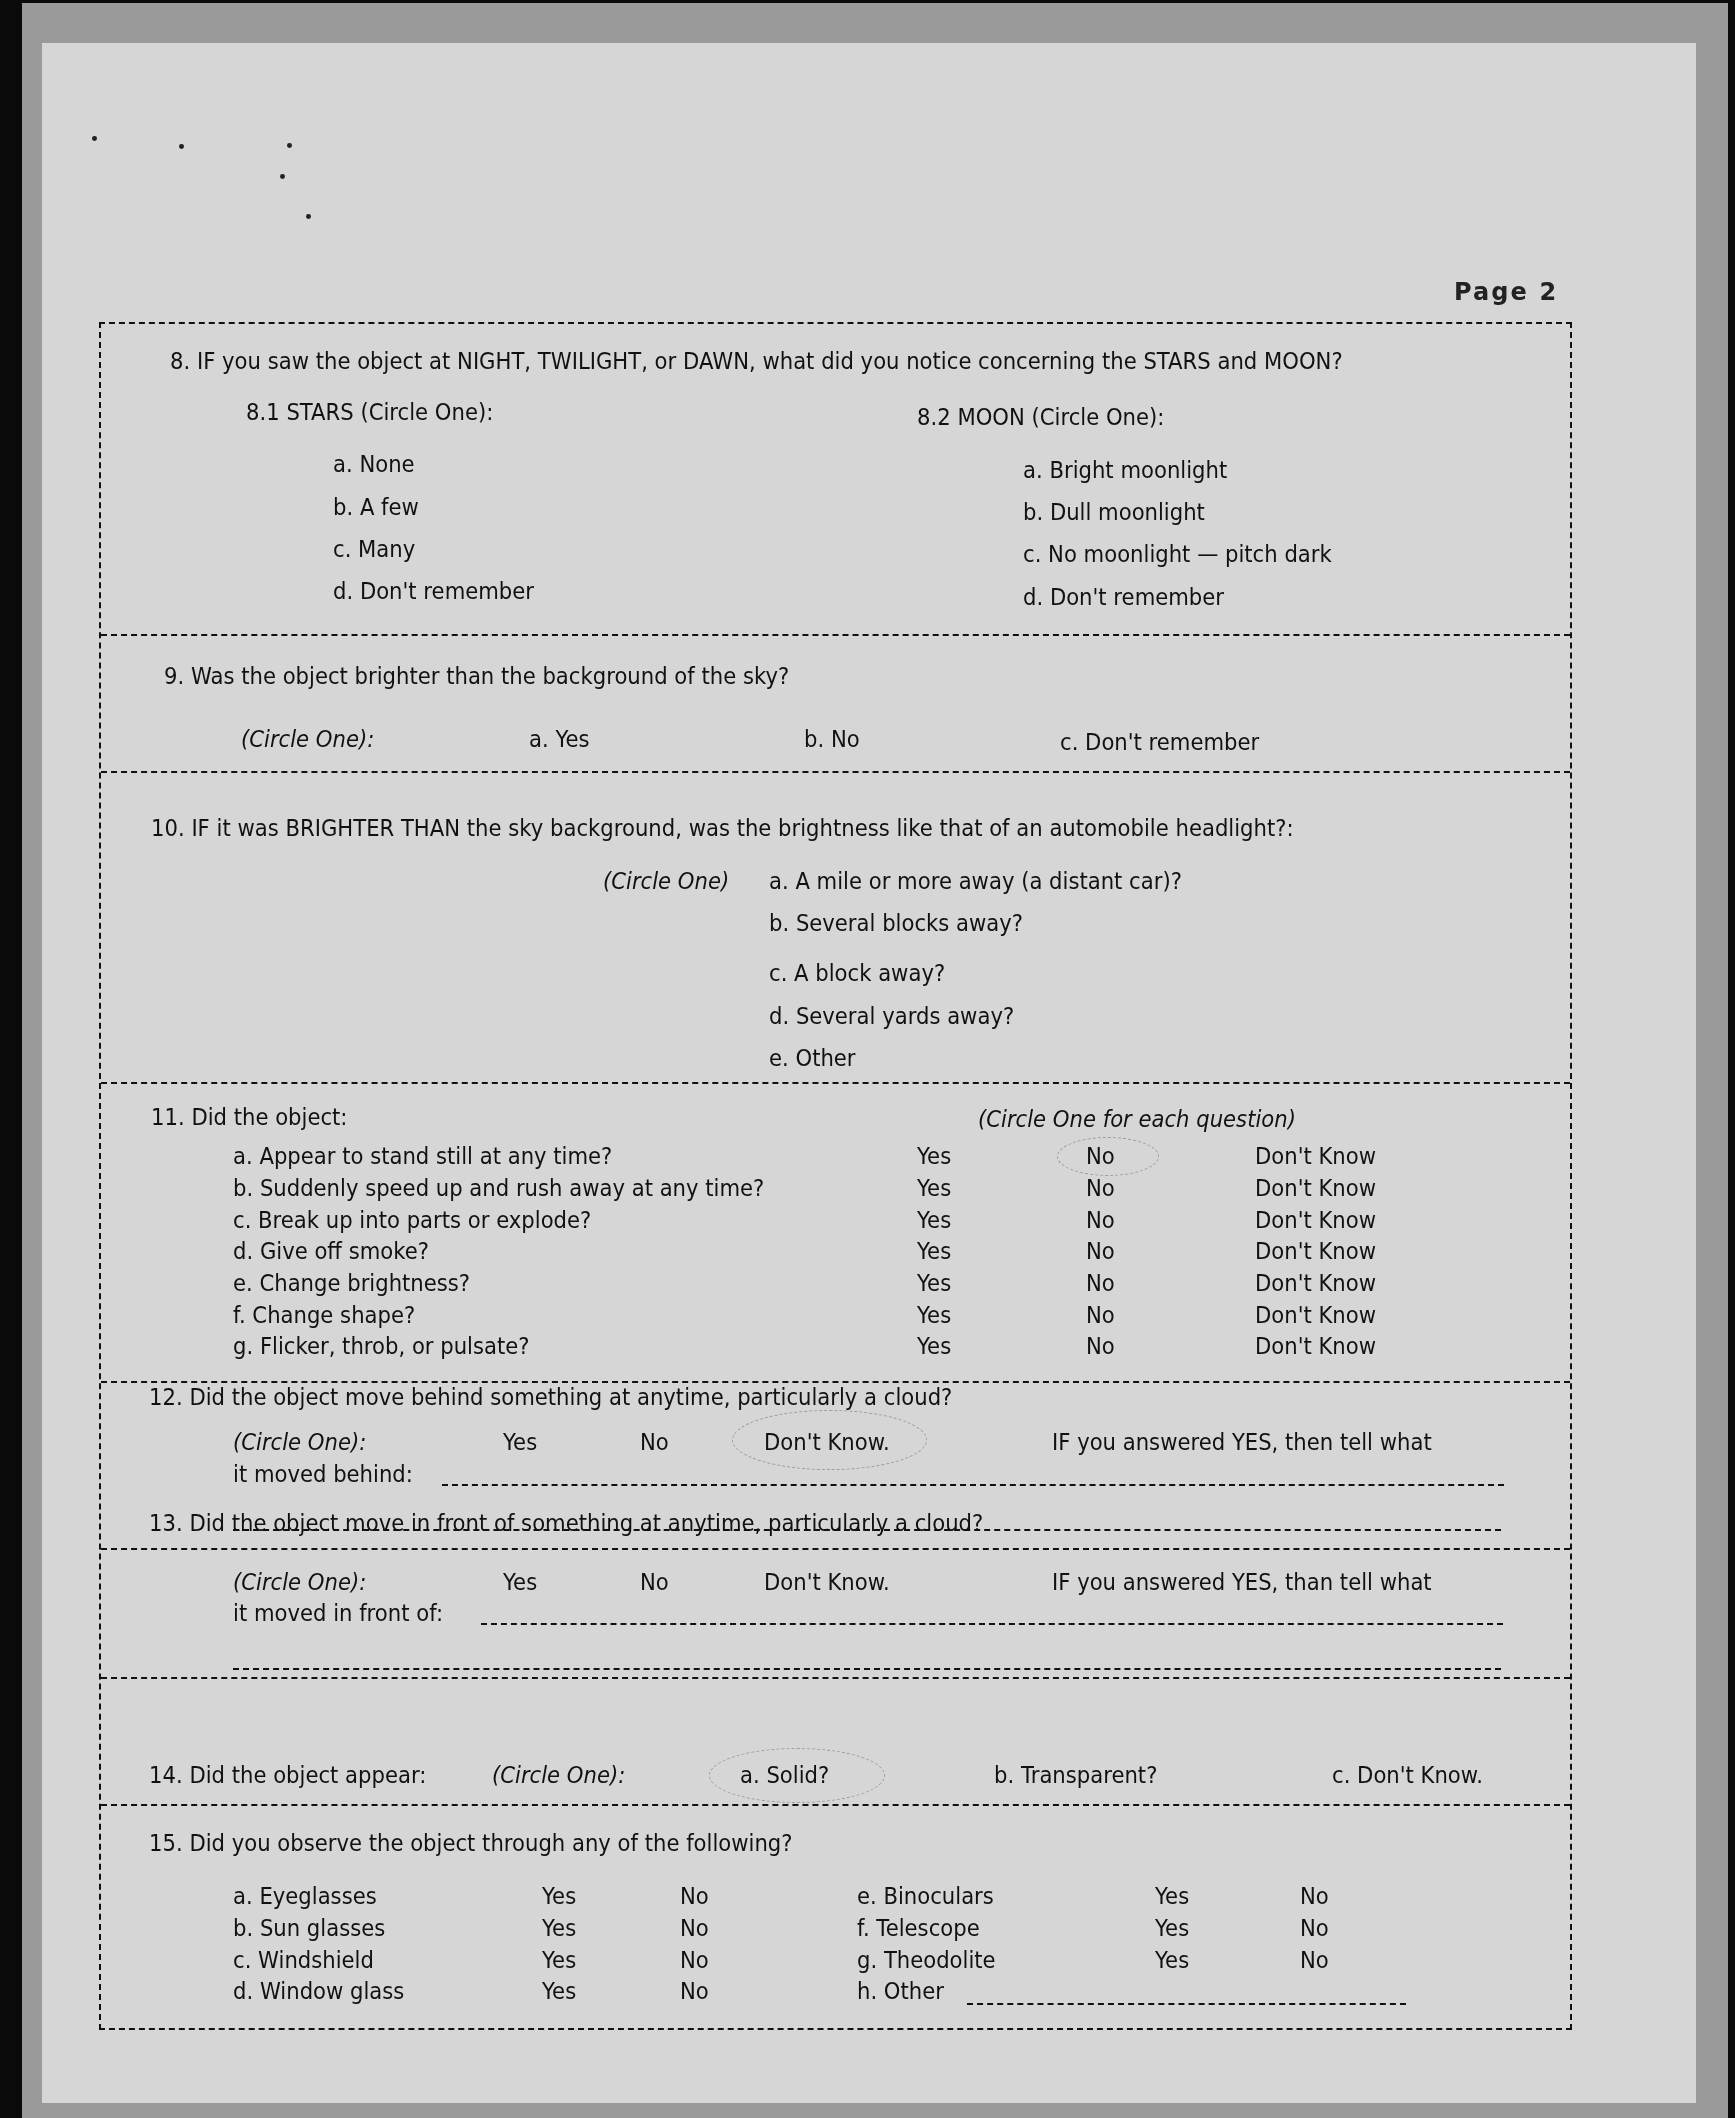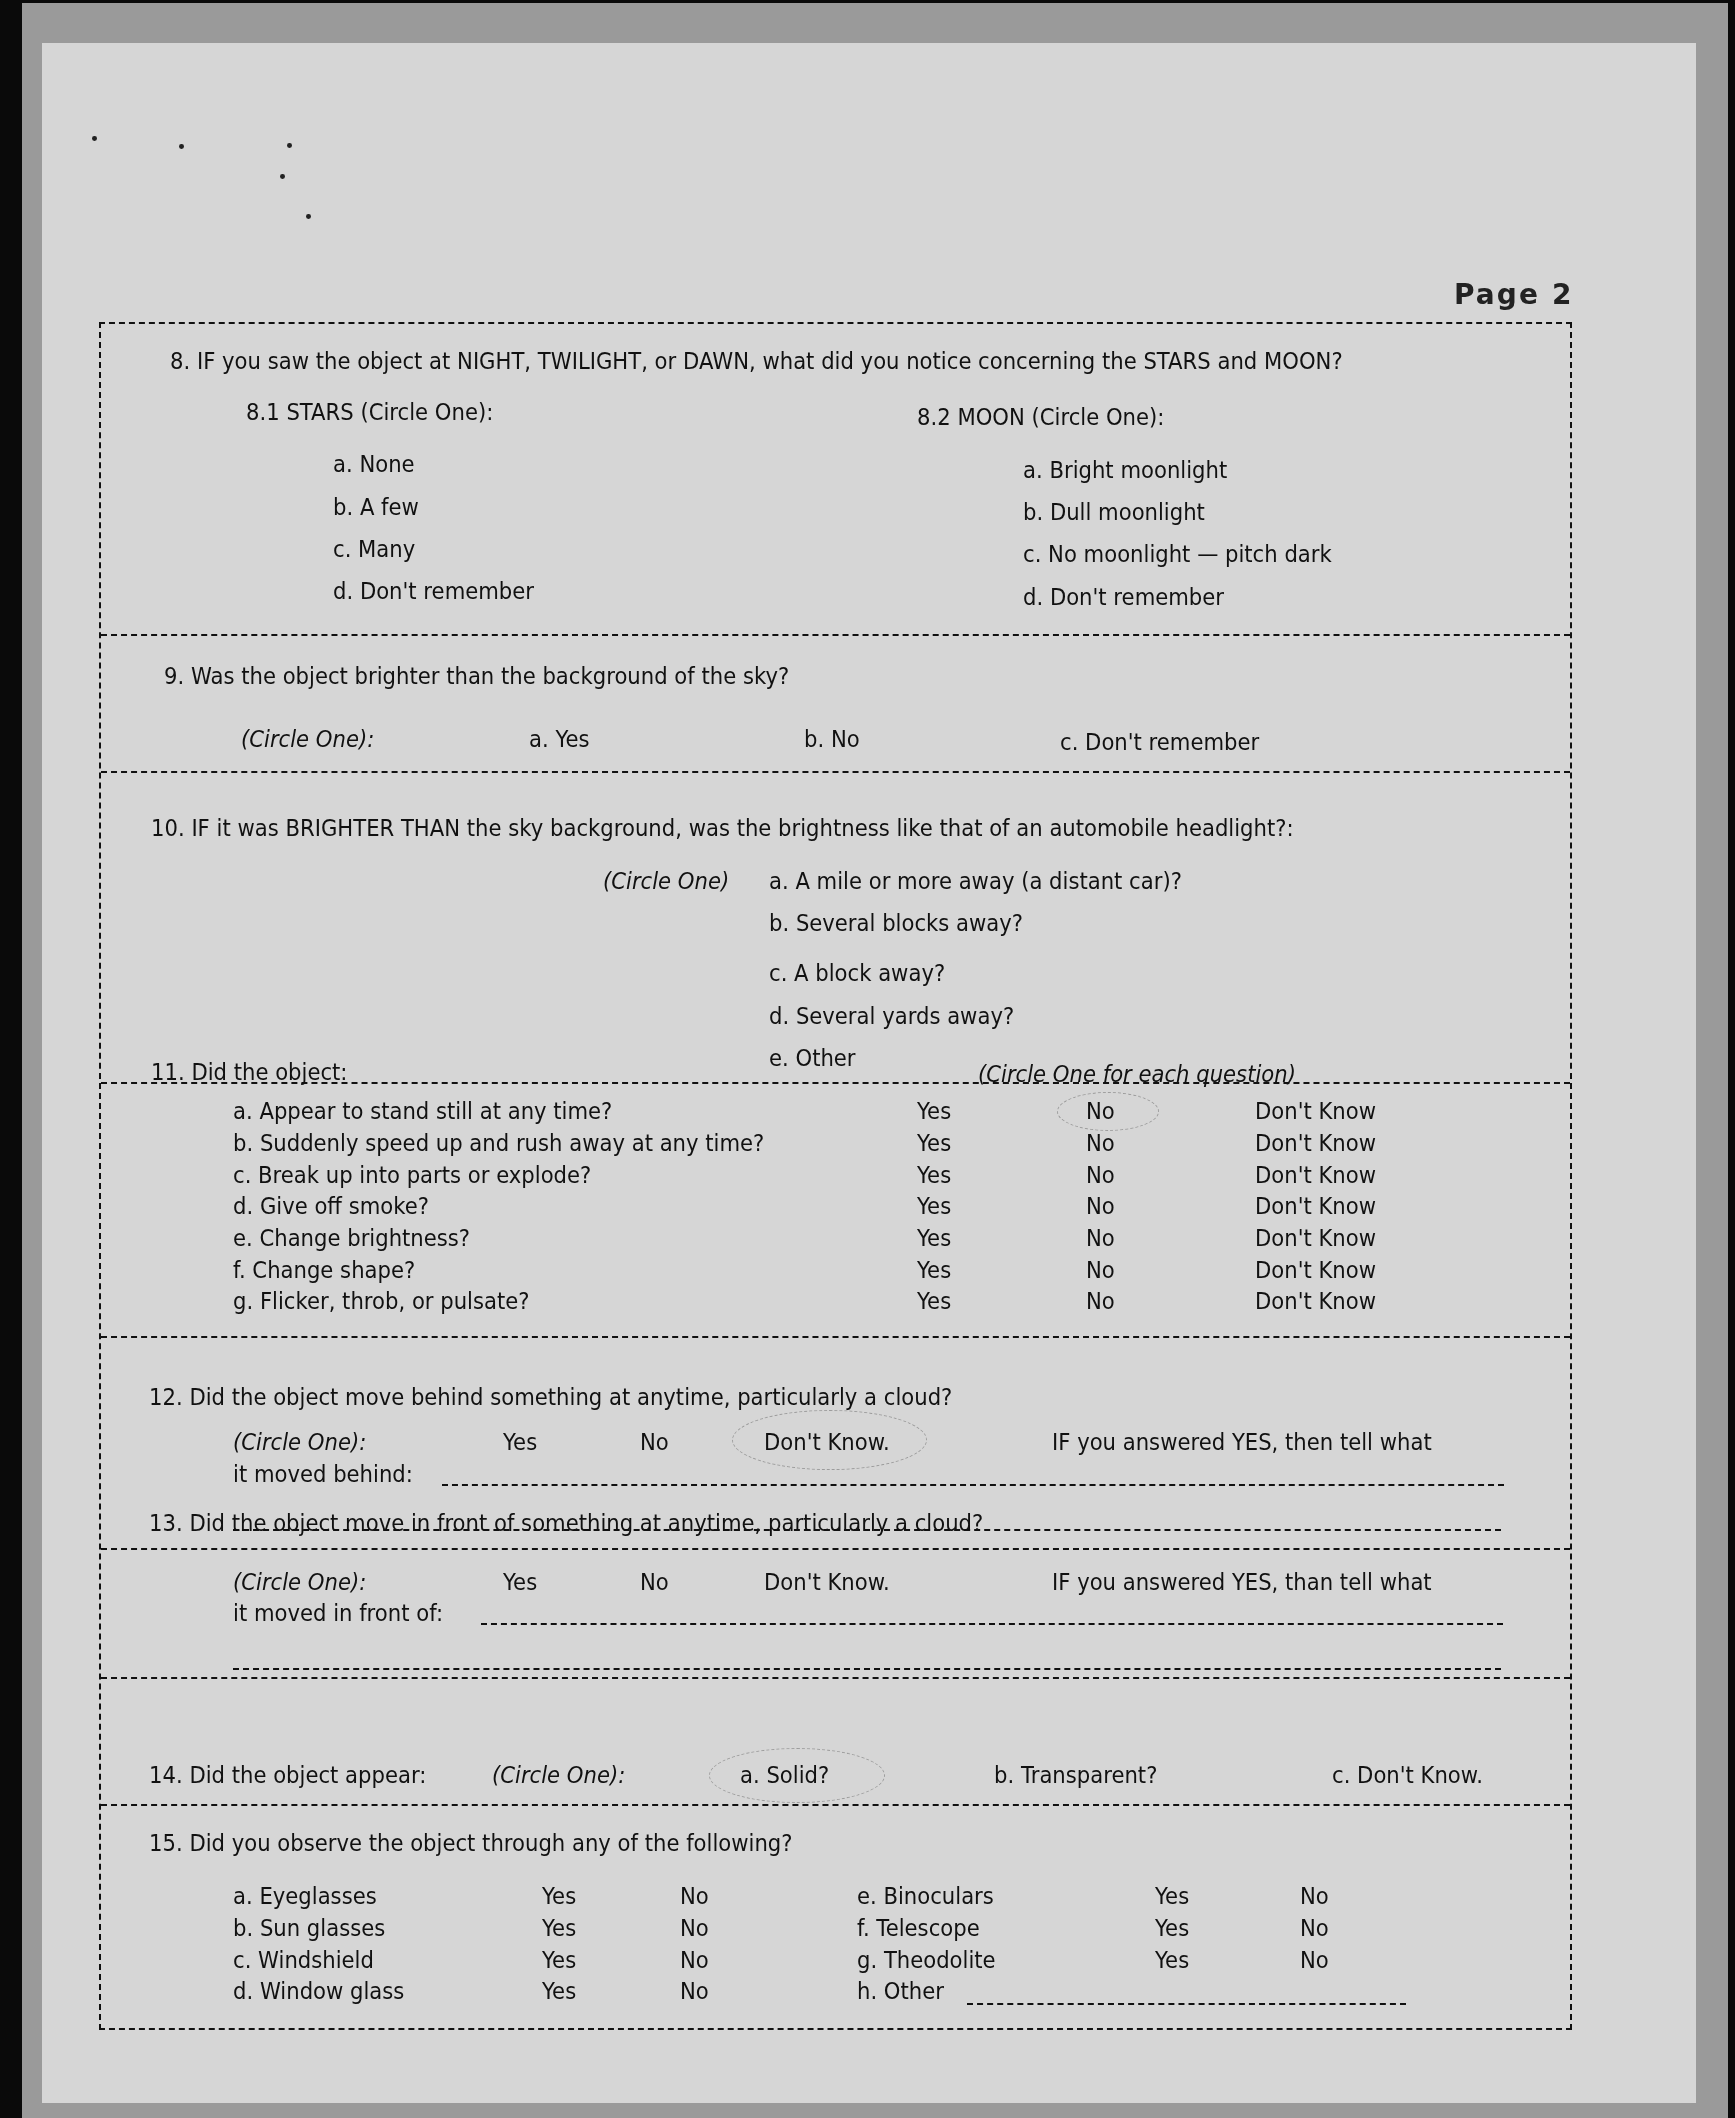--- a/index.html
+++ b/index.html
@@ -13,21 +13,21 @@
   .film {
     position: absolute; left: 22px; top: 3.2px; width: 1706px; height: 2115px;
     background: #9a9a9a;
   }
   .sheet {
     position: absolute; left: 42px; top: 43px; width: 1654px; height: 2060px;
     background: #d6d6d6;
   }
   .page-num {
     position: absolute; left: 1454px; top: 278px;
-    font-size: 28px; font-weight: bold; letter-spacing: 2.1px; color: #222;
+    font-size: 24px; font-weight: bold; letter-spacing: 2.1px; color: #222;
   }
   .frame {
     position: absolute; left: 99px; top: 322px; width: 1473px; height: 1708px;
     border: 2.6px dashed #111; box-sizing: border-box;
   }
   .section {
     position: absolute; left: 0; right: 0;
     border-bottom: 2.6px dashed #111; box-sizing: border-box;
   }
   .section.last { border-bottom: none; }
@@ -85,21 +85,21 @@
   <div class="section" style="top:472px;height:288px">
     <span class="t" style="left:50px;top:21px">10.  IF it was BRIGHTER THAN the sky background, was the brightness like that of an automobile headlight?:</span>
     <span class="t it" style="left:502px;top:74px">(Circle One)</span>
     <span class="t" style="left:668px;top:74px">a.  A mile or more away (a distant car)?</span>
     <span class="t" style="left:668px;top:116px">b.  Several blocks away?</span>
     <span class="t" style="left:668px;top:166px">c.  A block away?</span>
     <span class="t" style="left:668px;top:209px">d.  Several yards away?</span>
     <span class="t" style="left:668px;top:251px">e.  Other</span>
   </div>
 
-  <div class="section" style="top:718px;height:296px">
+  <div class="section" style="top:763px;height:296px">
     <span class="t" style="left:50px;top:18.5px">11.  Did the object:</span>
     <span class="t it" style="left:877px;top:21px">(Circle One for each question)</span>
     <div class="circle-mark" style="left:956px;top:50px;width:100px;height:37px"></div>
     <div id="q11-rows">
         <span class="t" style="left:132px;top:58px">a.  Appear to stand still at any time?</span>
         <span class="t" style="left:816px;top:58px">Yes</span>
         <span class="t" style="left:985px;top:58px">No</span>
         <span class="t" style="left:1154px;top:58px">Don't Know</span>
         <span class="t" style="left:132px;top:90px">b.  Suddenly speed up and rush away at any time?</span>
         <span class="t" style="left:816px;top:90px">Yes</span>

